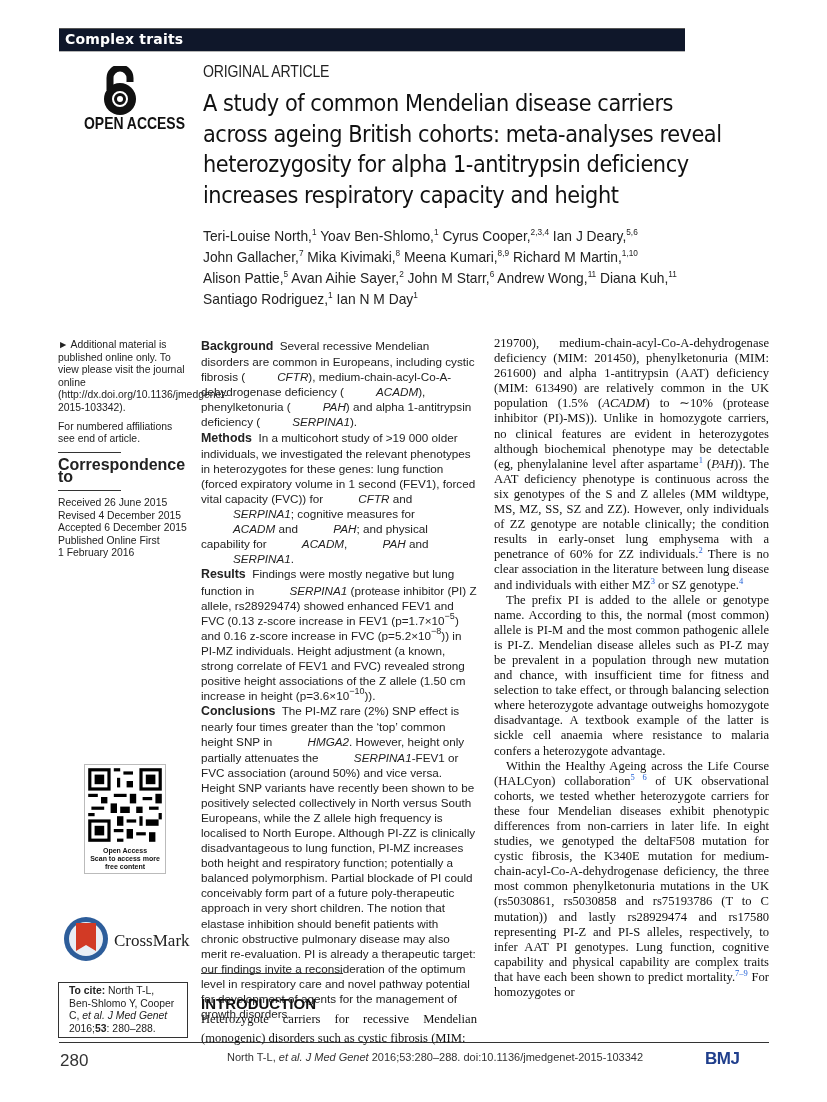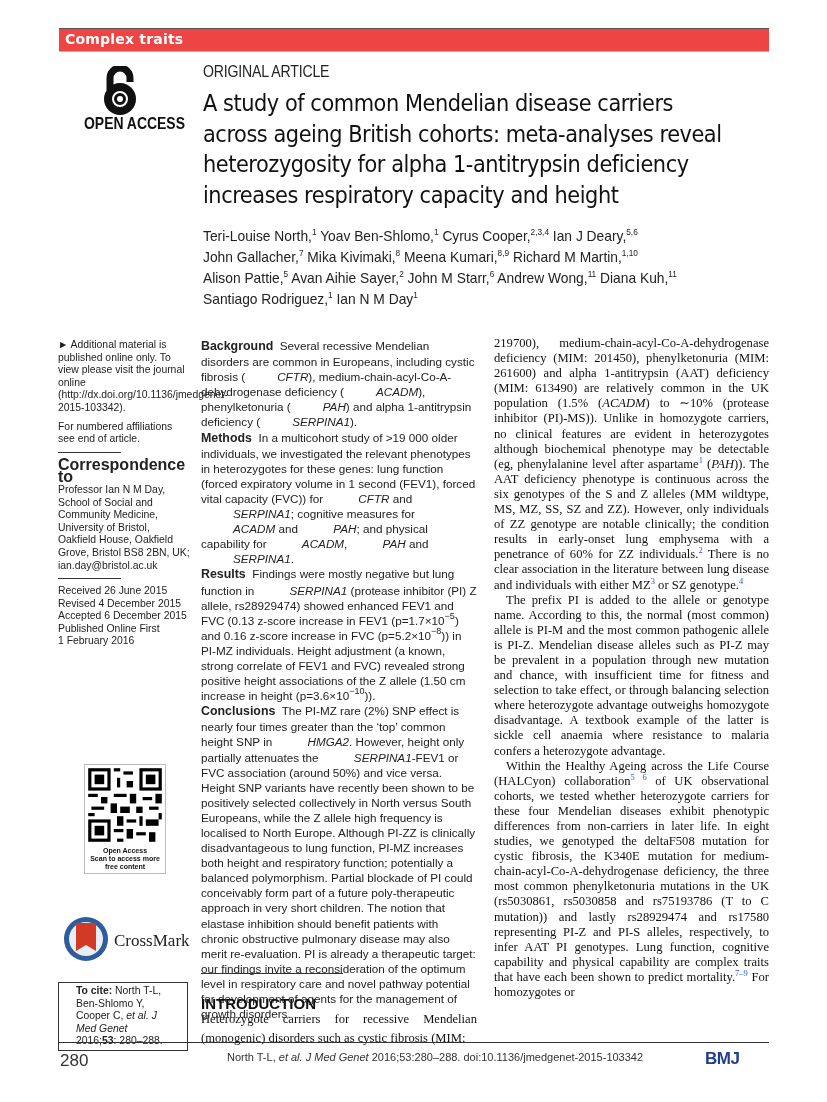--- a/index.html
+++ b/index.html
@@ -1,36 +1,36 @@
 <!DOCTYPE html>
 <html><head>
 <meta charset="utf-8">
 <style>
   html, body { margin:0; padding:0; background:#ffffff; }
   body { width:827px; height:1102px; position:relative; overflow:hidden; font-family:"DejaVu Sans", sans-serif; color:#111; }
   .abs { position:absolute; }
-  .section-bar { left:59px; top:28px; width:710px; height:22px; background:#ef4444; border-top:1px solid #555; border-bottom:1px solid #b5b5b5; }
+  .section-bar { left:59px; top:28px; width:626px; height:22px; background:#0f172a; border-top:1px solid #555; border-bottom:1px solid #b5b5b5; }
   .section-bar span { position:absolute; left:6px; top:2px; color:#fff; font-weight:bold; font-size:14px; letter-spacing:0.2px; }
   .oa-logo { left:96px; top:66px; width:48px; height:50px; }
   .oa-text { left:75px; top:114px; width:100px; text-align:center; font-family:"Liberation Sans", sans-serif; font-weight:bold; font-size:17px; transform:scaleX(0.82); transform-origin:center; white-space:nowrap; }
   .article-type { left:203px; top:63px; font-family:"Liberation Sans", sans-serif; font-size:16px; letter-spacing:-0.2px; transform:scaleX(0.88); transform-origin:left; color:#222; }
   .title { left:203px; top:88px; width:560px; font-family:"DejaVu Sans", sans-serif; font-size:22.5px; line-height:30.5px; letter-spacing:-0.5px; color:#111; transform:scaleX(0.93); transform-origin:left; }
   .title div { white-space:nowrap; }
   .authors { left:203px; top:225px; width:580px; font-family:"Liberation Sans", sans-serif; font-size:15px; line-height:21px; transform:scaleX(0.92); transform-origin:left; color:#222; }
   .authors div { white-space:nowrap; }
   sup { font-size:9px; vertical-align:6px; line-height:0; }
   .sidebar { left:58px; top:339px; width:132px; font-family:"Liberation Sans", sans-serif; font-size:10.4px; line-height:12.6px; color:#222; }
   .sidebar p { margin:0 0 6px 0; }
   .rule-s { width:63px; height:1px; background:#333; margin:6px 0 6px 0; }
   .corr-head { font-weight:bold; font-size:16px; }
   .qr { left:84px; top:764px; width:80px; height:108px; border:1px solid #bbb; background:#fff; }
   .qr-caption { position:absolute; left:0; top:82px; width:80px; text-align:center; font-size:7px; line-height:8px; font-weight:bold; font-family:"Liberation Sans", sans-serif; }
   .crossmark { left:62px; top:913px; width:130px; height:52px; }
   .crossmark-label { position:absolute; left:52px; top:18px; font-family:"Liberation Serif", serif; font-size:17px; color:#222; }
-  .cite-box { left:58px; top:982px; width:130px; border:1px solid #333; padding:2px 17px; font-family:"Liberation Sans", sans-serif; font-size:10.4px; line-height:12.5px; color:#222; box-sizing:border-box; }
+  .cite-box { left:58px; top:982px; width:130px; border:1px solid #333; padding:2px 10px; font-family:"Liberation Sans", sans-serif; font-size:10.4px; line-height:12.5px; color:#222; box-sizing:border-box; }
   .abstract { left:201px; top:338px; width:276px; font-family:"Liberation Sans", sans-serif; font-size:11.7px; line-height:15.1px; color:#222; }
   .abstract .ab-title { font-weight:bold; font-size:12px; }
   .abstract .h { font-weight:bold; font-size:12.4px; }
   .abstract p { margin:0; text-align:left; }
   .abstract i { font-style:italic;margin-left:32px; }
   .rule-abs { left:201px; top:973px; width:142px; height:1px; background:#333; }
   .intro-head { left:201px; top:995px; font-family:"Liberation Sans", sans-serif; font-weight:bold; font-size:15px; }
   .intro-text { left:201px; top:1010px; width:276px; font-family:"Liberation Serif", serif; font-size:12.6px; line-height:19px; text-align:justify; color:#111; }
   .right-col { left:494px; top:336px; width:275px; font-family:"Liberation Serif", serif; font-size:12.6px; line-height:15.1px; text-align:justify; color:#111; }
   .right-col p { margin:0; text-indent:0; }
@@ -88,21 +88,20 @@
     <span>Santiago Rodriguez,</span><sup>1</sup>
     <span>Ian N M Day</span><sup>1</sup>
   </div>
 </div>
 
 <div class="abs sidebar">
   <p>► Additional material is published online only. To view please visit the journal online (http://dx.doi.org/10.1136/jmedgenet-2015-103342).</p>
   <p>For numbered affiliations see end of article.</p>
   <div class="rule-s"></div>
   <div class="corr-head">Correspondence to</div>
-  <p>Professor Ian N M Day, School of Social and Community Medicine, University of Bristol, Oakfield House, Oakfield Grove, Bristol BS8 2BN, UK; ian.day@bristol.ac.uk</p>
   <div class="rule-s"></div>
   <div>Received 26 June 2015</div>
   <div>Revised 4 December 2015</div>
   <div>Accepted 6 December 2015</div>
   <div>Published Online First</div>
   <div>1 February 2016</div>
 </div>
 
 <div class="abs qr">
   <svg width="80" height="80" viewBox="0 0 25 25" style="position:absolute;left:0;top:0;">

